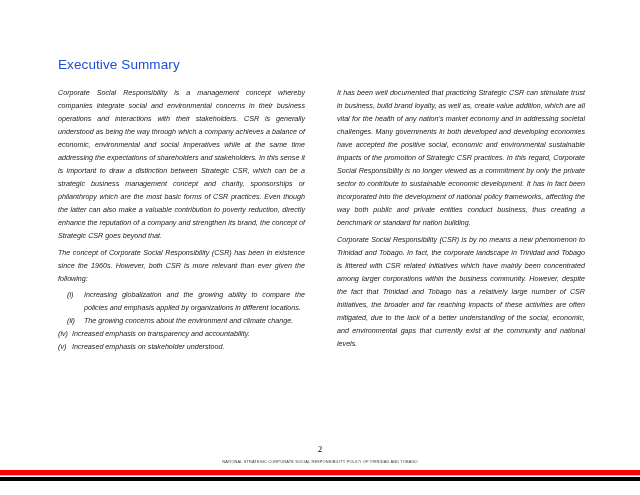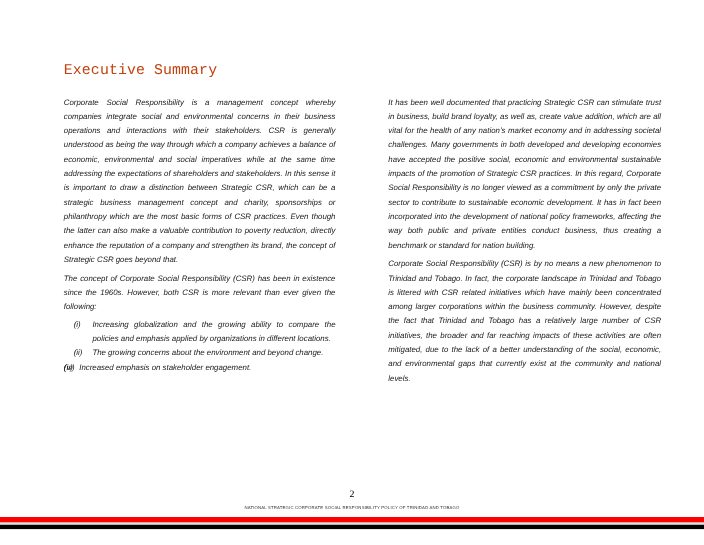--- a/index.html
+++ b/index.html
@@ -13,35 +13,35 @@
       position: relative;
       overflow: hidden;
       font-family: "Liberation Sans", "DejaVu Sans", sans-serif;
       color: #1a1a1a;
     }
     .page-title {
       position: absolute;
       left: 58px;
       top: 57px;
       font-size: 13.5px;
-      color: #c2410c;
-      font-family: Liberation Mono, monospace;
+      color: #1d4ed8;
+      font-family: Liberation Sans, sans-serif;
       letter-spacing: 0.1px;
     }
     .column {
       position: absolute;
       top: 87px;
       width: 247px;
       font-size: 7.15px;
       line-height: 13px;
       text-align: justify;
       font-style: italic;
     }
     .col-left { left: 58px; }
-    .col-right { left: 353px; width: 248px; }
+    .col-right { left: 337px; width: 248px; }
     .para {
       margin: 0 0 3.5px 0;
     }
     .list {
       margin: 0;
       padding: 0;
       list-style: none;
     }
     .list-item {
       position: relative;
@@ -108,28 +108,29 @@
 <div class="column col-left">
   <p class="para">Corporate Social Responsibility is a management concept whereby companies integrate social and environmental concerns in their business operations and interactions with their stakeholders. CSR is generally understood as being the way through which a company achieves a balance of economic, environmental and social imperatives while at the same time addressing the expectations of shareholders and stakeholders. In this sense it is important to draw a distinction between Strategic CSR, which can be a strategic business management concept and charity, sponsorships or philanthropy which are the most basic forms of CSR practices. Even though the latter can also make a valuable contribution to poverty reduction, directly enhance the reputation of a company and strengthen its brand, the concept of Strategic CSR goes beyond that.</p>
   <p class="para">The concept of Corporate Social Responsibility (CSR) has been in existence since the 1960s. However, both CSR is more relevant than ever given the following:</p>
   <ul class="list">
     <li class="list-item">
       <span class="num">(i)</span>
       <span>Increasing globalization and the growing ability to compare the policies and emphasis applied by organizations in different locations.</span>
     </li>
     <li class="list-item">
       <span class="num">(ii)</span>
-      <span>The growing concerns about the environment and beyond change.</span>
+      <span>The growing concerns about the environment and climate change.</span>
     </li>
     <li class="list-item short">
       <span class="num">(iv)</span>
+      <span>Increased emphasis on transparency and accountability.</span>
     </li>
     <li class="list-item short">
       <span class="num">(v)</span>
-      <span>Increased emphasis on stakeholder engagement.</span>
+      <span>Increased emphasis on stakeholder understood.</span>
     </li>
   </ul>
 </div>
 
 <div class="column col-right">
   <p class="para">It has been well documented that practicing Strategic CSR can stimulate trust in business, build brand loyalty, as well as, create value addition, which are all vital for the health of any nation’s market economy and in addressing societal challenges. Many governments in both developed and developing economies have accepted the positive social, economic and environmental sustainable impacts of the promotion of Strategic CSR practices. In this regard, Corporate Social Responsibility is no longer viewed as a commitment by only the private sector to contribute to sustainable economic development. It has in fact been incorporated into the development of national policy frameworks, affecting the way both public and private entities conduct business, thus creating a benchmark or standard for nation building.</p>
   <p class="para">Corporate Social Responsibility (CSR) is by no means a new phenomenon to Trinidad and Tobago. In fact, the corporate landscape in Trinidad and Tobago is littered with CSR related initiatives which have mainly been concentrated among larger corporations within the business community.  However, despite the fact that Trinidad and Tobago has a relatively large number of CSR initiatives, the broader and far reaching impacts of these activities are often mitigated, due to the lack of a better understanding of the social, economic, and environmental gaps that currently exist at the community and national levels.</p>
 </div>
 
 <div class="page-number">2</div>

